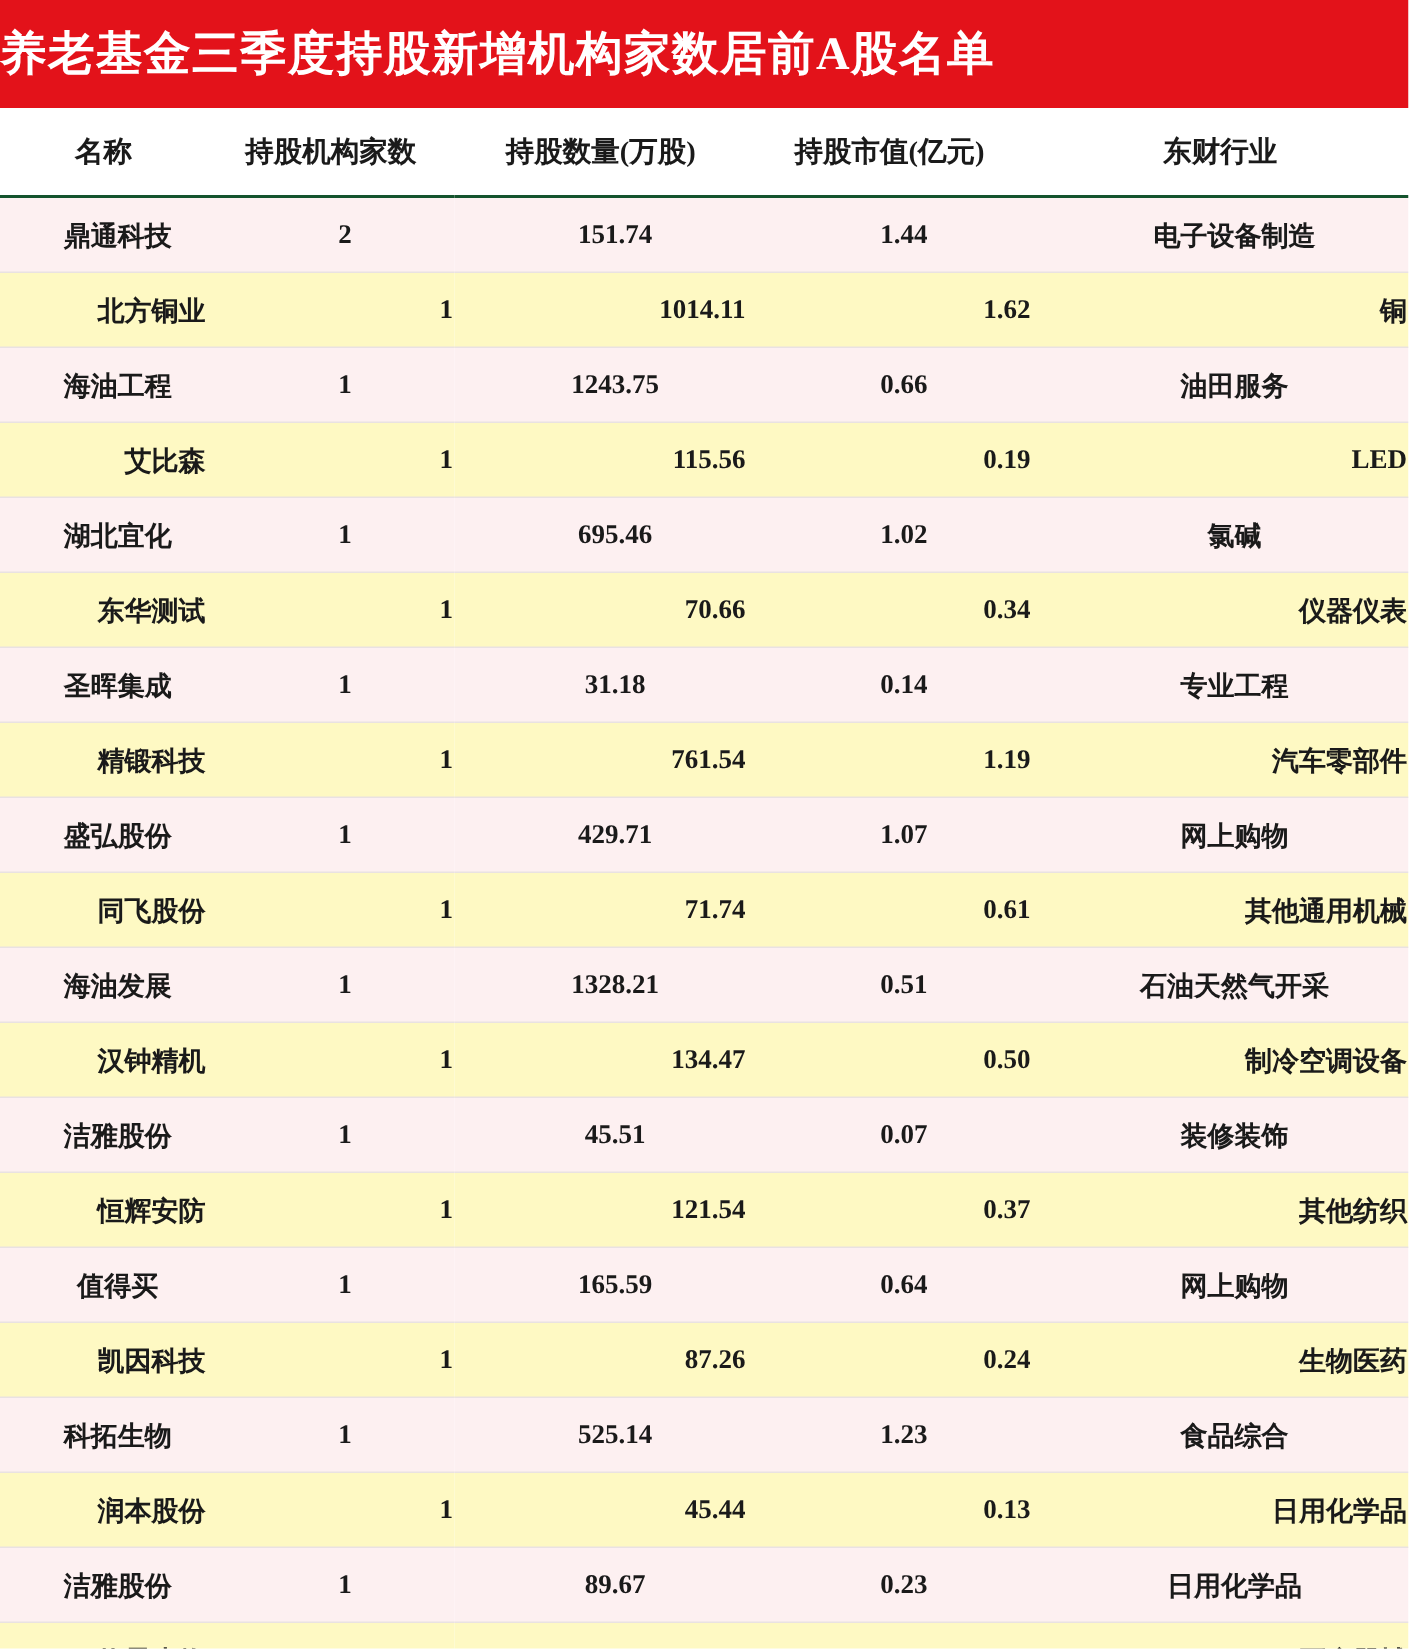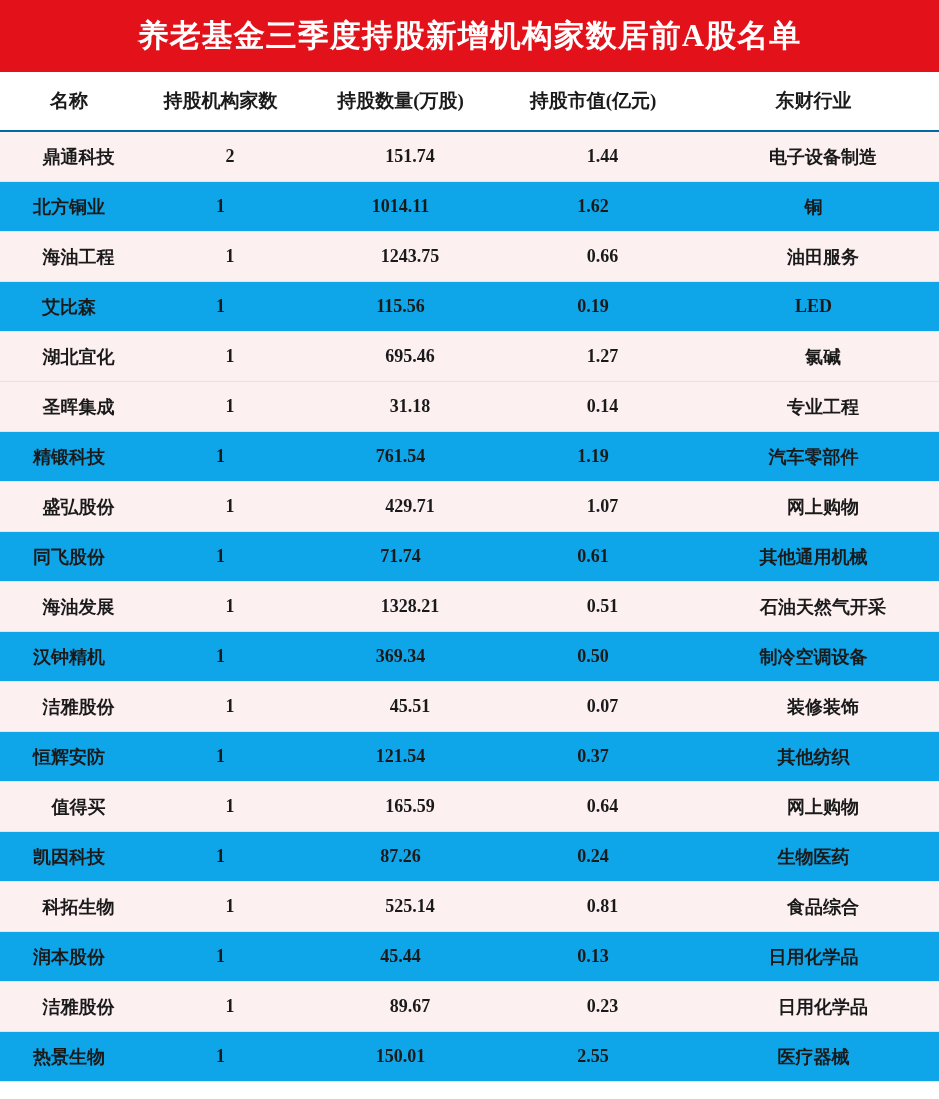--- a/index.html
+++ b/index.html
@@ -17,21 +17,20 @@
     position: relative;
     width: 939px;
     height: 1099px;
     background: #ffffff;
   }
   .title-bar {
     height: 72px;
     background: #e3121a;
     display: flex;
     align-items: center;
-    justify-content: center;
   }
   .title-bar .title-text {
     color: #ffffff;
     font-size: 31px;
     font-weight: bold;
     letter-spacing: 1px;
     font-family: "Liberation Serif", "DejaVu Serif", serif;
   }
   .watermark {
     position: absolute;
@@ -73,32 +72,33 @@
     font-size: 18px;
     color: #1a1a1a;
     border-bottom: 1px solid #e9e2e2;
     font-family: "Liberation Serif", "DejaVu Serif", serif;
   }
   thead th {
     height: 56px;
     font-weight: bold;
     font-size: 19px;
     background: #ffffff;
-    border-bottom: 2px solid #0369a1;
+    border-bottom: 2px solid #14532d;
   }
   tbody td {
     height: 47px;
     font-weight: bold;
   }
   tbody tr.odd td {
     background: #fdf0f1;
     padding-left: 20px;
   }
   tbody tr.even td {
-    background: #0ea5e9;
+    background: #fef9c3;
+    text-align: right;
   }
   td.num, th.num {
     font-family: "Liberation Serif", "DejaVu Serif", serif;
   }
   col.c0 { width: 138px; }
   col.c1 { width: 165px; }
   col.c2 { width: 195px; }
   col.c3 { width: 190px; }
   col.c4 { width: 251px; }
 </style>
@@ -158,22 +158,29 @@
           <td>艾比森</td>
           <td class="num">1</td>
           <td class="num">115.56</td>
           <td class="num">0.19</td>
           <td>LED</td>
         </tr>
         <tr class="odd">
           <td>湖北宜化</td>
           <td class="num">1</td>
           <td class="num">695.46</td>
-          <td class="num">1.27</td>
+          <td class="num">1.02</td>
           <td>氯碱</td>
+        </tr>
+        <tr class="even">
+          <td>东华测试</td>
+          <td class="num">1</td>
+          <td class="num">70.66</td>
+          <td class="num">0.34</td>
+          <td>仪器仪表</td>
         </tr>
         <tr class="odd">
           <td>圣晖集成</td>
           <td class="num">1</td>
           <td class="num">31.18</td>
           <td class="num">0.14</td>
           <td>专业工程</td>
         </tr>
         <tr class="even">
           <td>精锻科技</td>
@@ -199,21 +206,21 @@
         <tr class="odd">
           <td>海油发展</td>
           <td class="num">1</td>
           <td class="num">1328.21</td>
           <td class="num">0.51</td>
           <td>石油天然气开采</td>
         </tr>
         <tr class="even">
           <td>汉钟精机</td>
           <td class="num">1</td>
-          <td class="num">369.34</td>
+          <td class="num">134.47</td>
           <td class="num">0.50</td>
           <td>制冷空调设备</td>
         </tr>
         <tr class="odd">
           <td>洁雅股份</td>
           <td class="num">1</td>
           <td class="num">45.51</td>
           <td class="num">0.07</td>
           <td>装修装饰</td>
         </tr>
@@ -235,21 +242,21 @@
           <td>凯因科技</td>
           <td class="num">1</td>
           <td class="num">87.26</td>
           <td class="num">0.24</td>
           <td>生物医药</td>
         </tr>
         <tr class="odd">
           <td>科拓生物</td>
           <td class="num">1</td>
           <td class="num">525.14</td>
-          <td class="num">0.81</td>
+          <td class="num">1.23</td>
           <td>食品综合</td>
         </tr>
         <tr class="even">
           <td>润本股份</td>
           <td class="num">1</td>
           <td class="num">45.44</td>
           <td class="num">0.13</td>
           <td>日用化学品</td>
         </tr>
         <tr class="odd">

